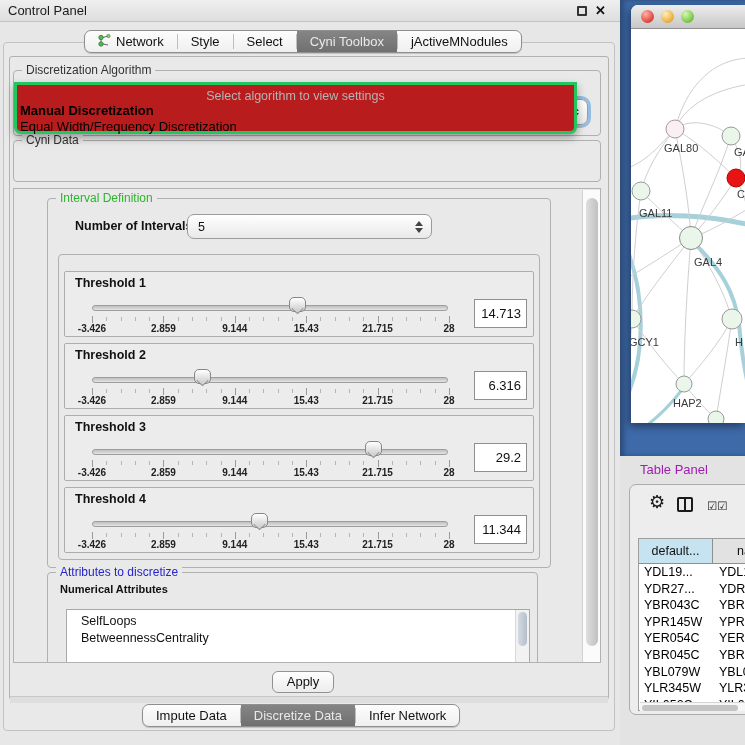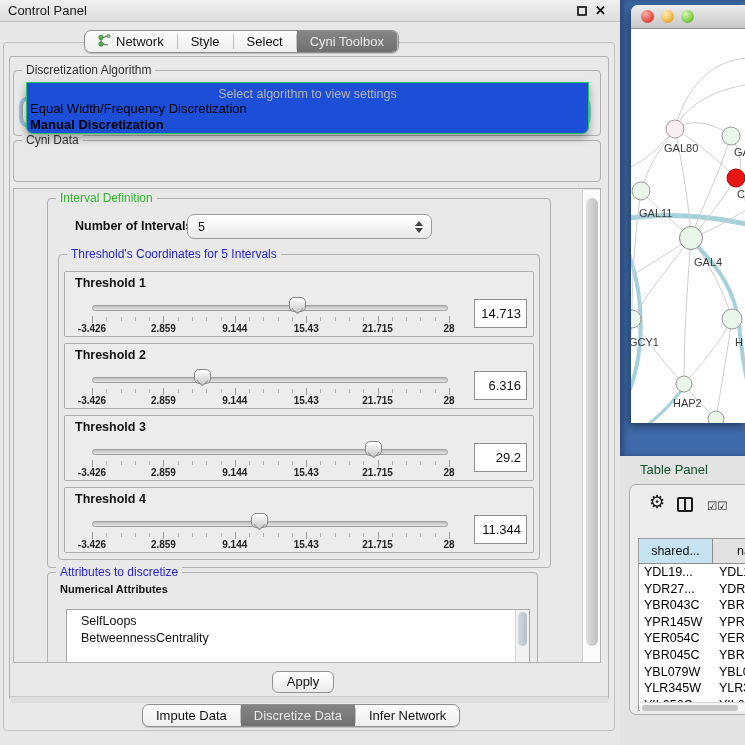--- a/index.html
+++ b/index.html
@@ -38,21 +38,21 @@
   .spin .up{border-bottom:5px solid #444;}
   .spin .dn{border-top:5px solid #444;}
   .combo.focus{box-shadow:0 0 0 3px rgba(106,166,220,.65);}
 
   #grp-algo{left:13px;top:70px;width:588px;height:66px;}
   #algo-combo{left:22px;top:99px;width:566px;height:26px;}
   #grp-table{left:13px;top:140px;width:588px;height:42px;}
   #table-combo{left:10px;top:9px;width:564px;height:25px;}
 
   
-  #popup{left:26px;top:82px;width:563px;height:52px;background:#1d4ed8;border:1px solid #22c55e;
+  #popup{left:14px;top:82px;width:563px;height:52px;background:#b91c1c;border:3px solid #22c55e;
          border-radius:0 0 7px 7px;box-shadow:0 4px 9px rgba(0,0,0,.35);z-index:40;}
   .popup-hint{text-align:center;font-size:12.5px;color:#b4b4b4;padding-top:4px;}
   .popup-opt{font-size:13px;color:#000;padding:0 3px;line-height:15.5px;cursor:pointer;}
   .popup-opt.bold{font-weight:bold;}
 
   
   #scrollpane{left:13px;top:188px;width:588px;height:475px;border:1px solid #b2b2b2;overflow:hidden;background:#e9e9e9;}
   #grp-interval{left:33px;top:9px;width:504px;height:370px;}
   #noi-label{left:27px;top:20px;font-size:12.5px;font-weight:bold;color:#111;}
   #noi-combo{left:139px;top:15px;width:245px;height:25px;}
@@ -93,21 +93,21 @@
   #nw-titlebar{position:absolute;left:0;top:0;width:114px;height:24px;background:linear-gradient(#ededed,#c7c7c7);
                border-bottom:1px solid #8f8f8f;border-radius:7px 0 0 0;display:flex;align-items:center;gap:7px;padding-left:10px;}
   .light{width:13px;height:13px;border-radius:50%;cursor:pointer;}
   .light.red{background:radial-gradient(circle at 35% 30%,#ffb3ac,#e4473c 65%,#a62b21);}
   .light.yellow{background:radial-gradient(circle at 35% 30%,#ffeebb,#f0b03c 65%,#c18617);}
   .light.green{background:radial-gradient(circle at 35% 30%,#d9f5b6,#78ca44 65%,#4d9a21);}
   #canvas{position:absolute;left:0;top:24px;width:114px;height:394px;overflow:hidden;background:#fff;}
 
   
   #tablepanel{left:620px;top:456px;width:125px;height:289px;background:#e3e3e3;}
-  #tp-title{position:absolute;left:20px;top:6px;font-size:13px;color:#14532d;}
+  #tp-title{position:absolute;left:20px;top:6px;font-size:13px;color:#a21caf;}
   #tp-inner{position:absolute;left:9px;top:28px;width:140px;height:231px;background:#ededed;border:1px solid #ababab;border-radius:7px;}
   #tp-gear{position:absolute;left:19px;top:8px;font-size:18px;color:#1a1a1a;cursor:pointer;line-height:18px;}
   #tp-split{position:absolute;left:47px;top:12px;width:16px;height:15px;border:2px solid #1a1a1a;border-radius:2px;cursor:pointer;}
   #tp-split::after{content:"";position:absolute;left:5px;top:0;width:2px;height:11px;background:#1a1a1a;}
   #tp-checks{position:absolute;left:77px;top:14px;font-size:11.5px;color:#222;letter-spacing:0;cursor:pointer;}
   #tp-table{position:absolute;left:8px;top:53px;width:122px;height:173px;background:#fff;border:1px solid #9e9e9e;}
   .hc{position:absolute;top:0;height:25px;font-size:12.5px;line-height:24px;color:#111;cursor:pointer;}
   #hc1{left:0;width:74px;background:#c6e3f1;border-right:1px solid #8f8f8f;border-bottom:1px solid #8f8f8f;text-align:center;}
   #hc2{left:74px;width:60px;background:#e2e2e2;border-bottom:1px solid #8f8f8f;padding-left:24px;}
   #tp-rows{position:absolute;left:0;top:25px;width:120px;height:138px;overflow:hidden;}
@@ -147,20 +147,23 @@
       </div>
       <div class="seg-sep"></div>
       <div class="seg-item">
         <span>Select</span>
       </div>
       <div class="seg-sep"></div>
       <div class="seg-item sel">
         <span>Cyni Toolbox</span>
       </div>
       <div class="seg-sep"></div>
+      <div class="seg-item">
+        <span>jActiveMNodules</span>
+      </div>
     </div>
 
   <div class="group" id="grp-algo">
     <span class="gt dark">Discretization Algorithm</span>
   </div>
   <div class="combo focus" id="algo-combo">
     <span class="ct"></span>
     <span class="spin">
         <i class="up"></i>
         <i class="dn"></i>
@@ -176,21 +179,20 @@
       <span class="gt green">Interval Definition</span>
       <span class="abs" id="noi-label">Number of Intervals</span>
       <div class="combo" id="noi-combo">
         <span class="ct">5</span>
         <span class="spin">
             <i class="up"></i>
             <i class="dn"></i>
           </span>
       </div>
       <div class="group" id="grp-thresh">
-        <span class="gt blue">Threshold's Coordinates for 5 Intervals</span>
 
       <div class="thresh-panel" style="top: 16px;">
             <div class="th-label">Threshold 1</div>
             <div class="th-track"></div>
             <div class="th-thumb" style="left: 224.482px;"></div>
             <div class="th-ticks">
               <span class="tick major" style="left: 0%;"></span>
               <span class="tick minor" style="left: 4%;"></span>
               <span class="tick minor" style="left: 8%;"></span>
               <span class="tick minor" style="left: 12%;"></span>
@@ -387,22 +389,22 @@
       </div>
       <div class="seg-sep"></div>
       <div class="seg-item">
         <span>Infer Network</span>
       </div>
     </div>
 
   <div class="abs" id="popup">
     <div class="popup-hint">Select algorithm to view settings</div>
     <div id="popup-opts">
+        <div class="popup-opt bold">Manual Discretization</div>
         <div class="popup-opt">Equal Width/Frequency Discretization</div>
-        <div class="popup-opt bold">Manual Discretization</div>
       </div>
   </div>
 
   <div class="abs" id="blue"></div>
   <div class="abs" id="netwin">
     <div id="nw-titlebar">
       <span class="light red"></span>
       <span class="light yellow"></span>
       <span class="light green"></span>
     </div>
@@ -456,21 +458,21 @@
     </div>
   </div>
 
   <div class="abs" id="tablepanel">
     <span id="tp-title">Table Panel</span>
     <div id="tp-inner">
       <span id="tp-gear">⚙</span>
       <span id="tp-split"></span>
       <span id="tp-checks">☑☑</span>
       <div id="tp-table">
-        <div class="hc" id="hc1">shared...</div>
+        <div class="hc" id="hc1">default...</div>
         <div class="hc" id="hc2">na</div>
         <div id="tp-rows">
             <div class="trow">
               <span class="c1">YDL19...</span>
               <span class="c2">YDL1</span>
             </div>
             <div class="trow">
               <span class="c1">YDR27...</span>
               <span class="c2">YDR2</span>
             </div>

